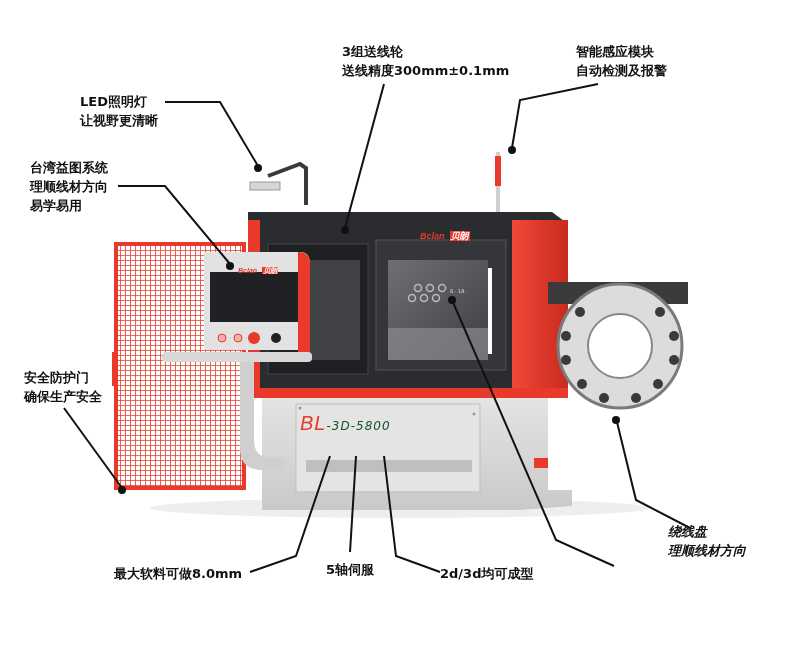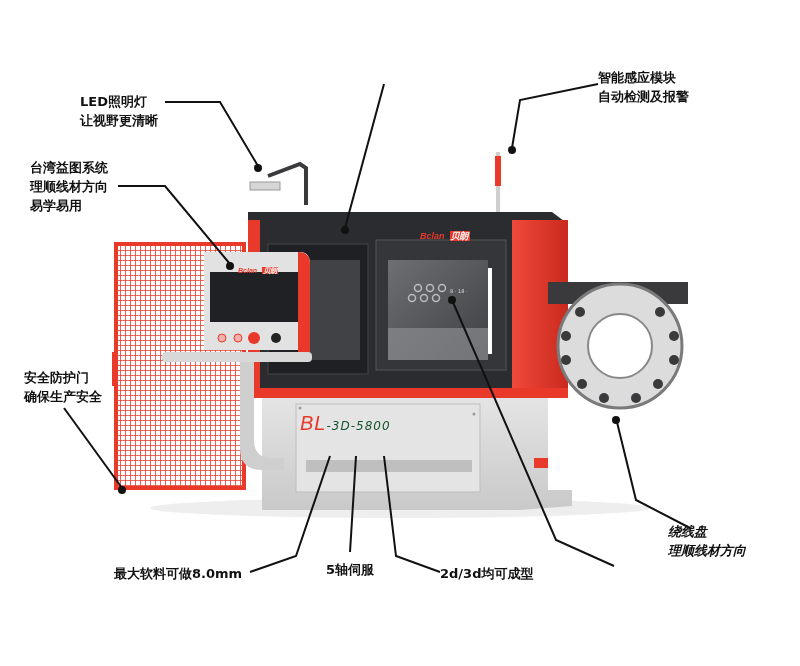--- a/index.html
+++ b/index.html
@@ -147,23 +147,25 @@
     <circle cx="512" cy="150" r="4"></circle>
     <circle cx="258" cy="168" r="4"></circle>
     <circle cx="230" cy="266" r="4"></circle>
     <circle cx="122" cy="490" r="4"></circle>
     <circle cx="616" cy="420" r="4"></circle>
     <circle cx="452" cy="300" r="4"></circle>
   </g>
 </svg>
 
 <div class="label" style="left:342px;top:42px;">
-</div>
-
-<div class="label" style="left:598px;top:42px;margin-top:26px;">
+  <div>3组送线轮</div>
+  <div>送线精度300mm±0.1mm</div>
+</div>
+
+<div class="label" style="left:576px;top:42px;">
   <div>智能感应模块</div>
   <div>自动检测及报警</div>
 </div>
 
 <div class="label" style="left:80px;top:92px;">
   <div>LED照明灯</div>
   <div>让视野更清晰</div>
 </div>
 
 <div class="label" style="left:30px;top:158px;">

